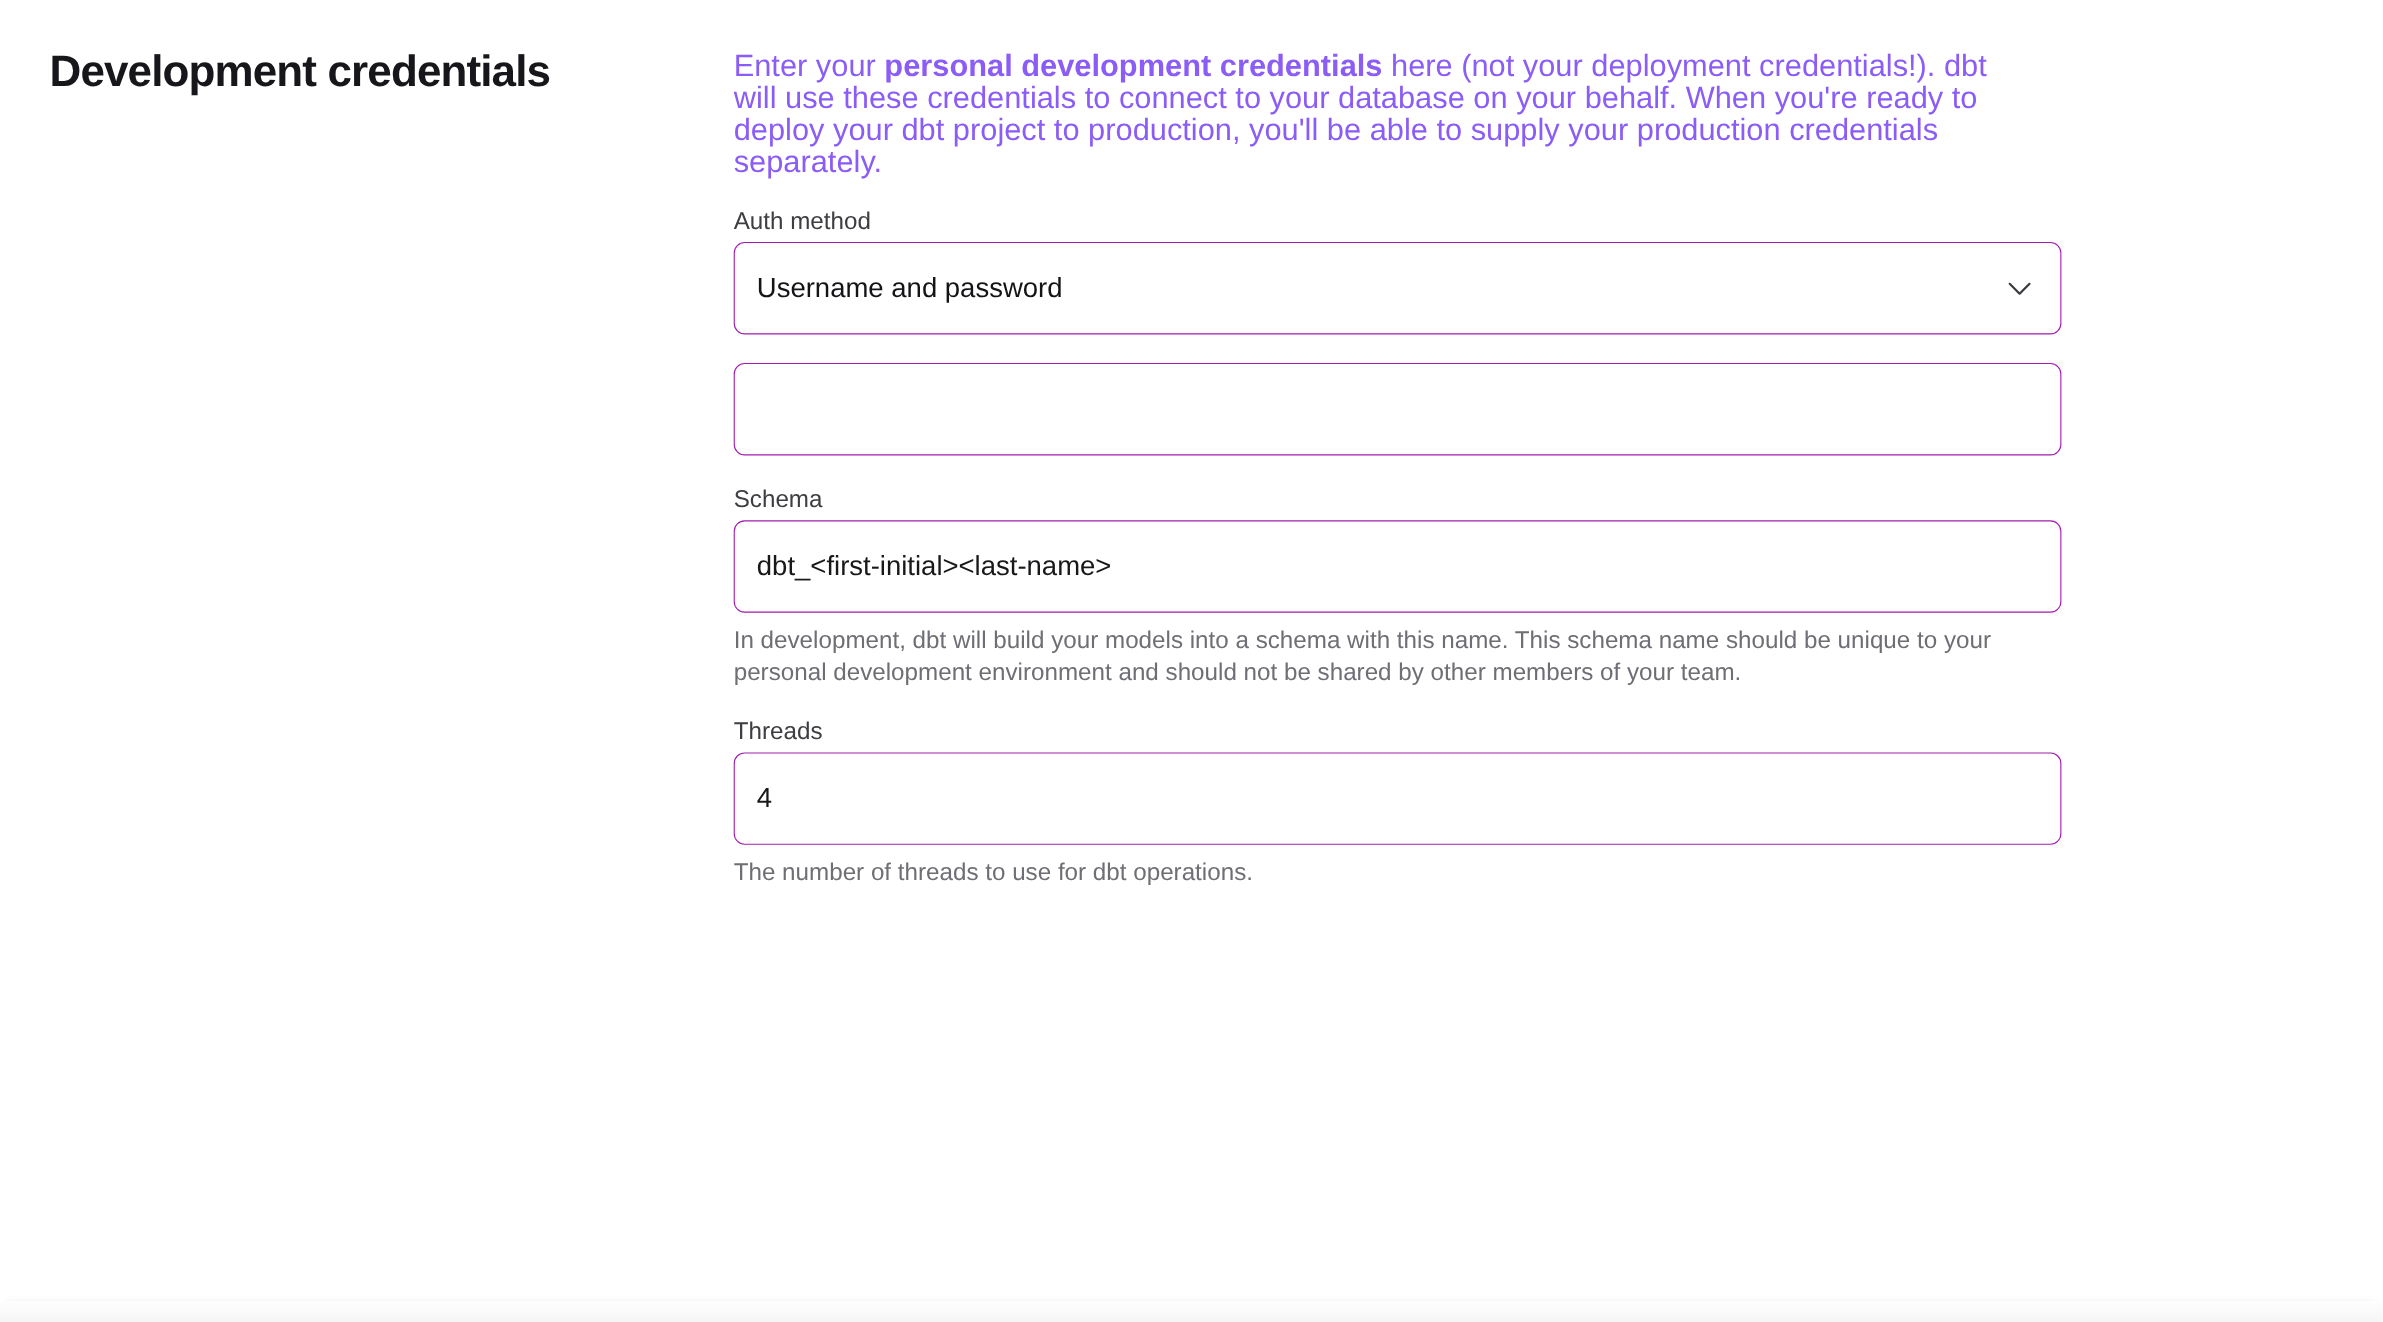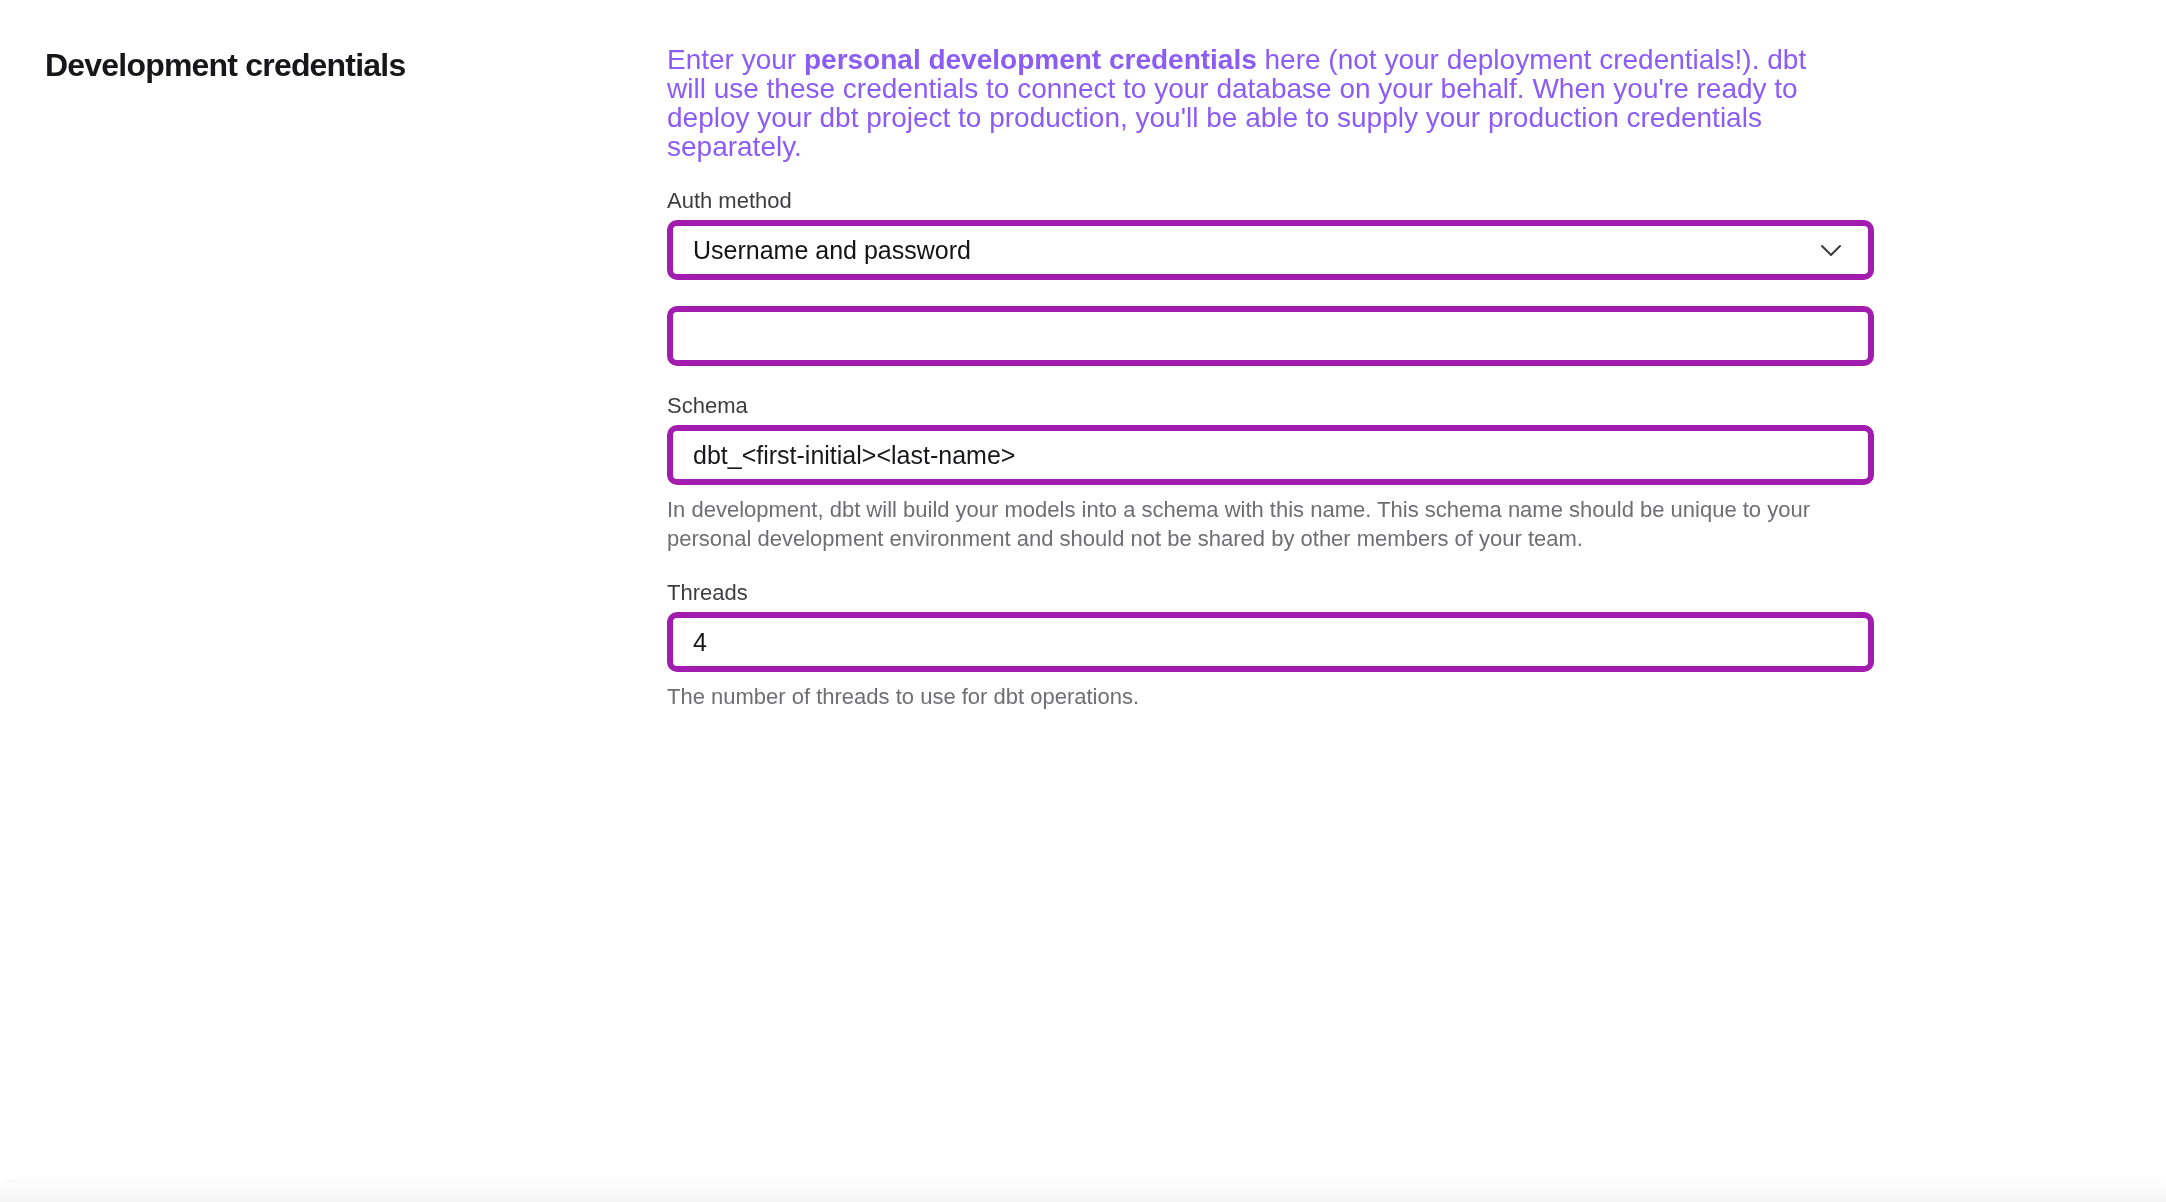--- a/index.html
+++ b/index.html
@@ -19,21 +19,21 @@
     display: flex;
     align-items: flex-start;
     padding: 40px 0 0 45px;
   }
   .left-col {
     width: 622px;
     flex: none;
   }
   .page-title {
     margin: 0;
-    font-size: 32px;
+    font-size: 40px;
     font-weight: 700;
     letter-spacing: -0.8px;
     line-height: 50px;
     color: #17171b;
   }
   .right-col {
     width: 1207px;
     flex: none;
   }
   .intro {
@@ -47,22 +47,22 @@
   .group { margin-top: 26px; }
   .field-label {
     display: block;
     font-size: 22px;
     line-height: 27px;
     color: #3d3d42;
     margin-bottom: 6px;
   }
   .text-field, .select-box {
     width: 100%;
-    height: 60px;
-    border: 6px solid #a21caf;
+    height: 84px;
+    border: 1px solid #a21caf;
     border-radius: 10px;
     box-sizing: border-box;
     background: #ffffff;
   }
   .text-field {
     padding: 0 20px;
     font-family: inherit;
     font-size: 25px;
     color: #18181b;
     outline: none;

